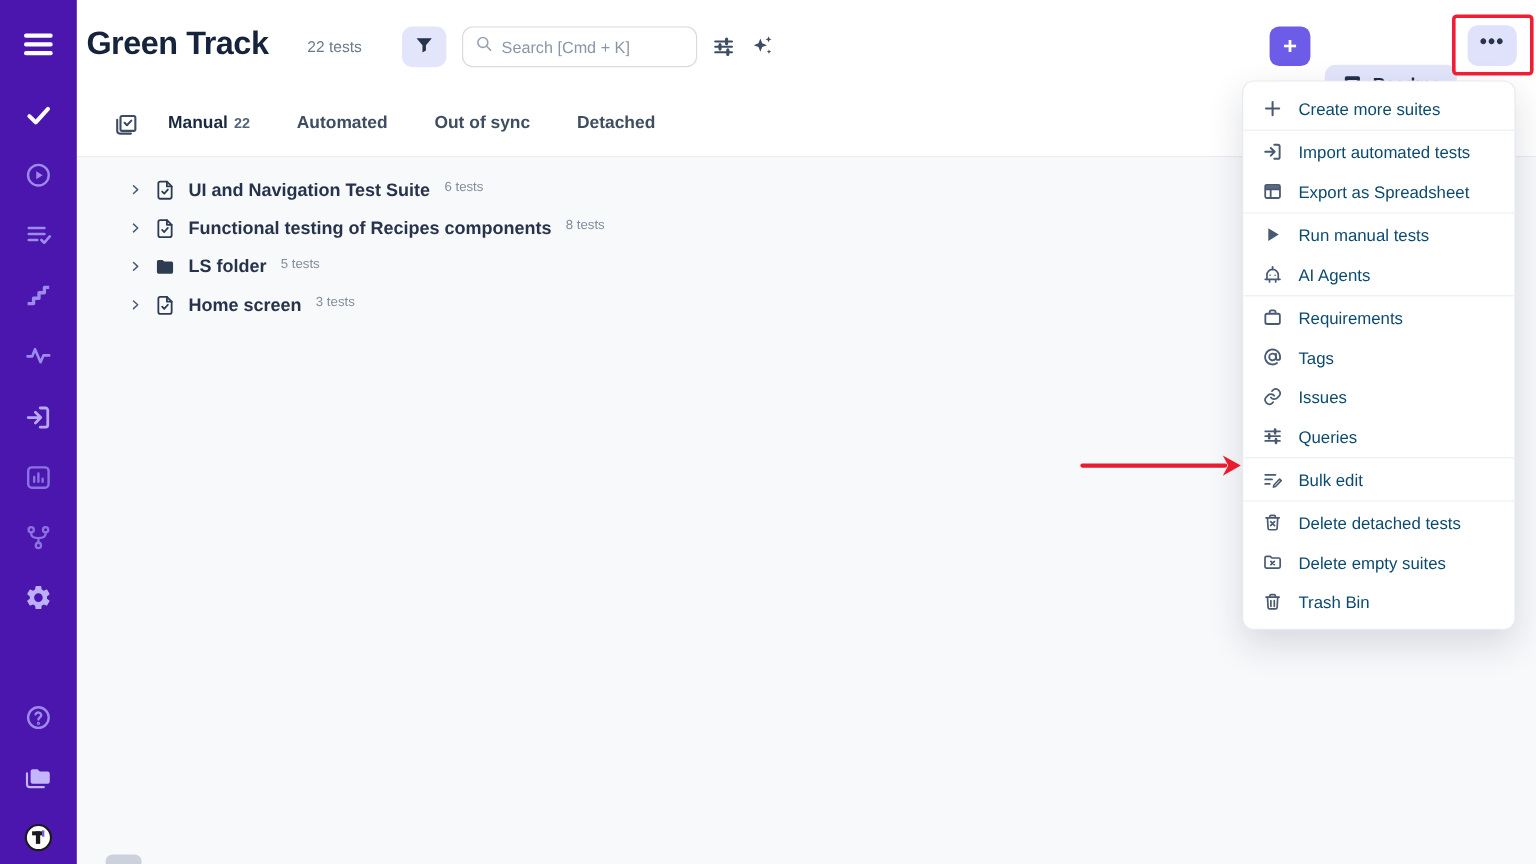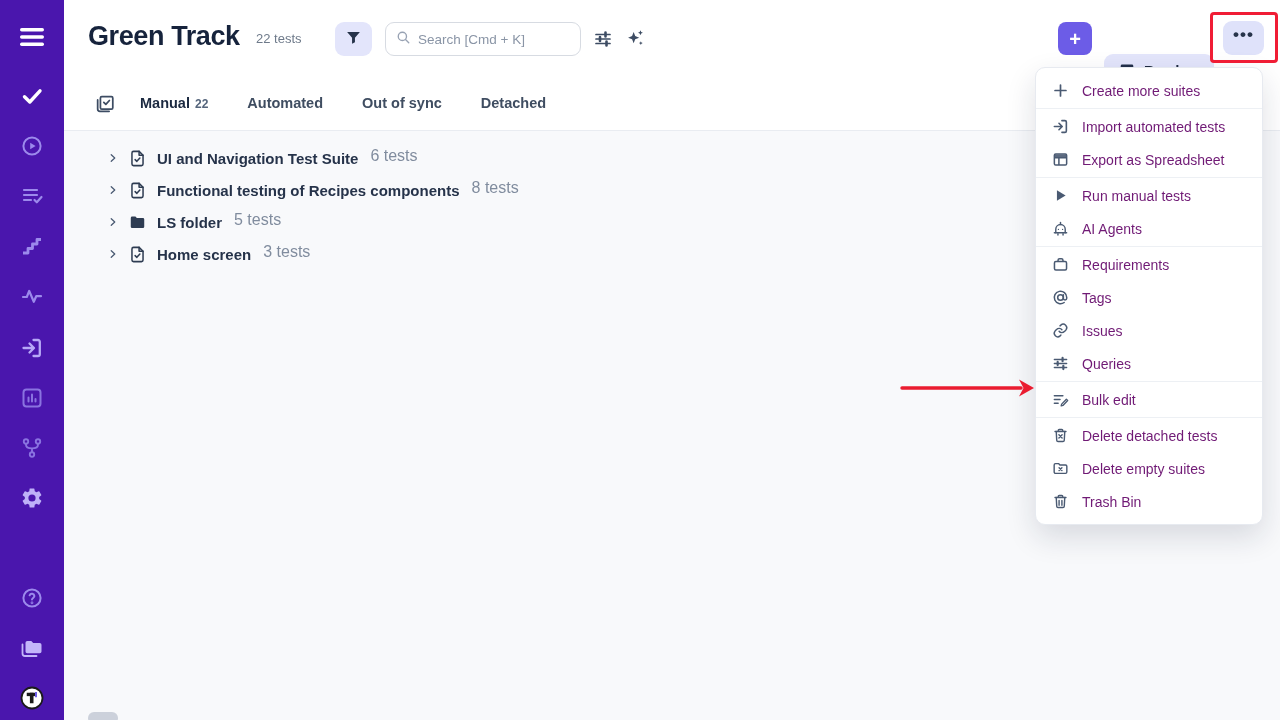--- a/index.html
+++ b/index.html
@@ -6,21 +6,21 @@
   html,body { width:1280px; height:720px; overflow:hidden; }
   body { font-family:"Liberation Sans","DejaVu Sans",sans-serif; background:#f8f9fb; position:relative; }
 
   
   .sidebar { position:absolute; left:0; top:0; width:64px; height:720px; background:#4a16ad; z-index:5; }
   .sb-icon { position:absolute; left:50%; transform:translateX(-50%); width:26px; height:26px; display:flex; align-items:center; justify-content:center; cursor:pointer; }
   .sb-icon svg { width:24px; height:24px; display:block; }
 
   
   .header { position:absolute; left:64px; top:0; width:1216px; height:131px; background:#ffffff; border-bottom:1px solid #e9ecf1; z-index:1; }
-  .page-title { position:absolute; left:24px; top:21px; font-size:27px; font-weight:800; letter-spacing:-0.4px; color:#16233c;text-align:right; }
+  .page-title { position:absolute; left:8px; top:21px; font-size:27px; font-weight:800; letter-spacing:-0.4px; color:#16233c;text-align:right; }
   .tests-count { position:absolute; left:192px; top:31px; font-size:13px; color:#6e7a8a; }
   .pill-btn { position:absolute; display:flex; align-items:center; justify-content:center; background:#e3e5fb; border:none; border-radius:9px; cursor:pointer; }
   .filter-btn { left:271px; top:22px; width:37px; height:34px; }
   .search-box { position:absolute; left:321px; top:22px; width:196px; height:16px; border:1px solid #d7dbe2; border-radius:9px; background:#fff; display:flex; align-items:center; padding:16px 10px; gap:7px; }
   .search-box input { border:none; outline:none; flex:1; font-size:13.5px; color:#3c4a5e; font-family:inherit; background:transparent; }
   .search-box input::placeholder { color:#8a95a6; }
   .hdr-ico { position:absolute; width:20px; height:20px; cursor:pointer; }
   .hdr-ico svg { width:20px; height:20px; display:block; }
   .plus-btn { left:994px; top:22px; width:34px; height:33px; background:#6c5ce7; color:#fff; font-size:20px; font-weight:600; border-radius:8px; line-height:1; }
   .readme-btn { left:1040px; top:22px; height:34px; padding:0 14px; gap:8px; font-size:14.5px; font-weight:700; color:#1e2b40;margin-top:32px; }
@@ -33,25 +33,25 @@
   .tab.active { font-weight:700; color:#1b2940; }
   .tab .cnt { font-size:12px; font-weight:600; color:#55657c; margin-left:5px; }
 
   
   .content { position:absolute; left:64px; top:132px; width:1216px; height:702px; background:#f8f9fb; }
   .suite-list { position:absolute; left:0; top:10px; width:100%; }
   .suite-row { display:flex; align-items:center; height:32px; padding-left:42px; gap:6px; cursor:pointer; }
   .suite-row .chev { width:14px; height:14px; flex:0 0 auto; }
   .suite-row .s-ico { width:19px; height:19px; flex:0 0 auto; margin:0 2px; }
   .suite-name { font-size:15px; font-weight:600; color:#26334a; margin-left:2px; }
-  .suite-count { font-size:16px; color:#808c9e; margin-left:6px; position:relative; top:-2px; }
+  .suite-count { font-size:11px; color:#808c9e; margin-left:6px; position:relative; top:-2px; }
 
   
   .menu { position:absolute; left:1035px; top:67px; width:228px; background:#fff; border:1px solid #e7eaf0; border-radius:10px; box-shadow:0 12px 30px rgba(20,30,60,.14); padding:6px 0; z-index:10; }
-  .mi { display:flex; align-items:center; height:33px; padding:0 15px; gap:13px; font-size:14px; color:#701a75; cursor:pointer; }
+  .mi { display:flex; align-items:center; height:33px; padding:0 15px; gap:13px; font-size:14px; color:#0c4a6e; cursor:pointer; }
   .mi .m-ico { width:18px; height:18px; flex:0 0 auto; display:flex; align-items:center; justify-content:center; }
   .mi .m-ico svg { width:17px; height:17px; display:block; }
   .sep { height:1px; background:#edf0f4; margin:1px 0; }
 
   
   .red-box { position:absolute; left:1210px; top:12px; width:68px; height:51px; border:3.5px solid #f01d35; border-radius:4px; z-index:20; pointer-events:none; }
   .red-arrow { position:absolute; left:895px; top:374px; width:145px; height:28px; z-index:15; pointer-events:none; }
 
   .gray-nub { position:absolute; left:88px; top:712px; width:30px; height:12px; background:#ccd1db; border-radius:6px; z-index:2; }
 </style>

